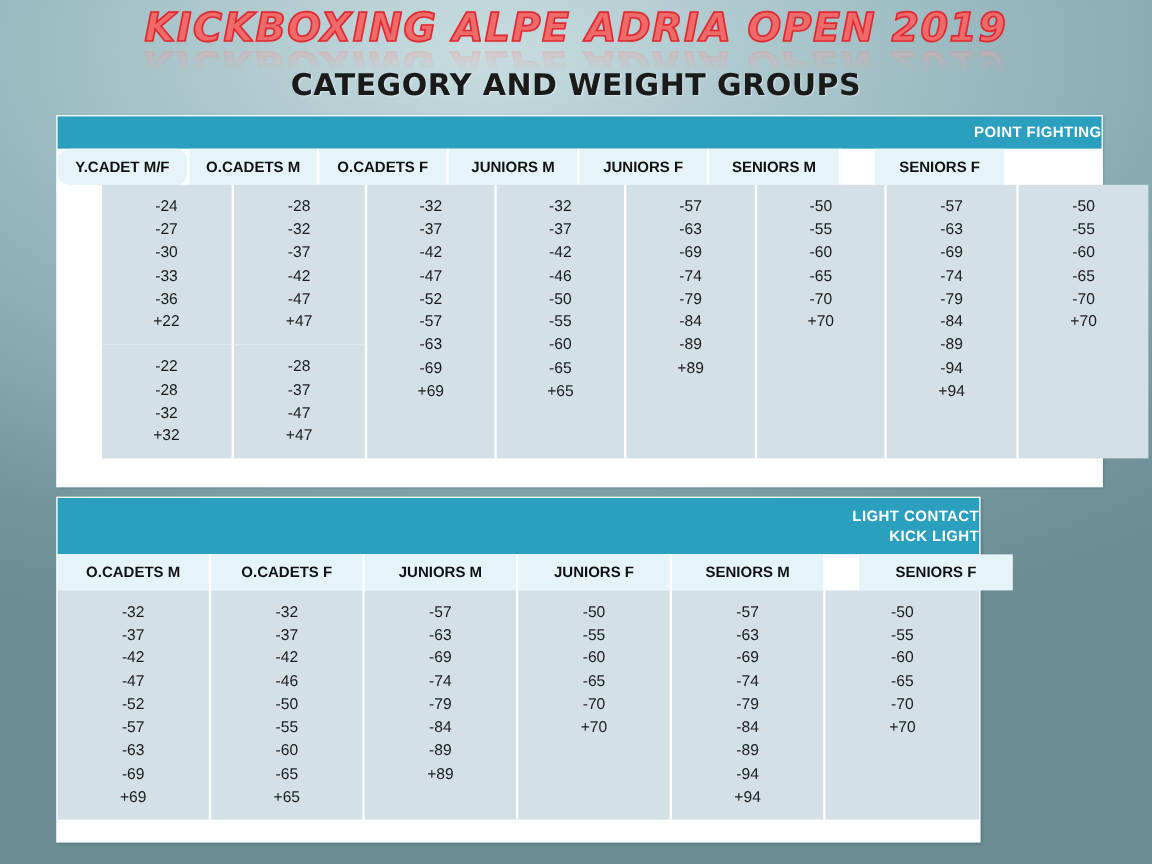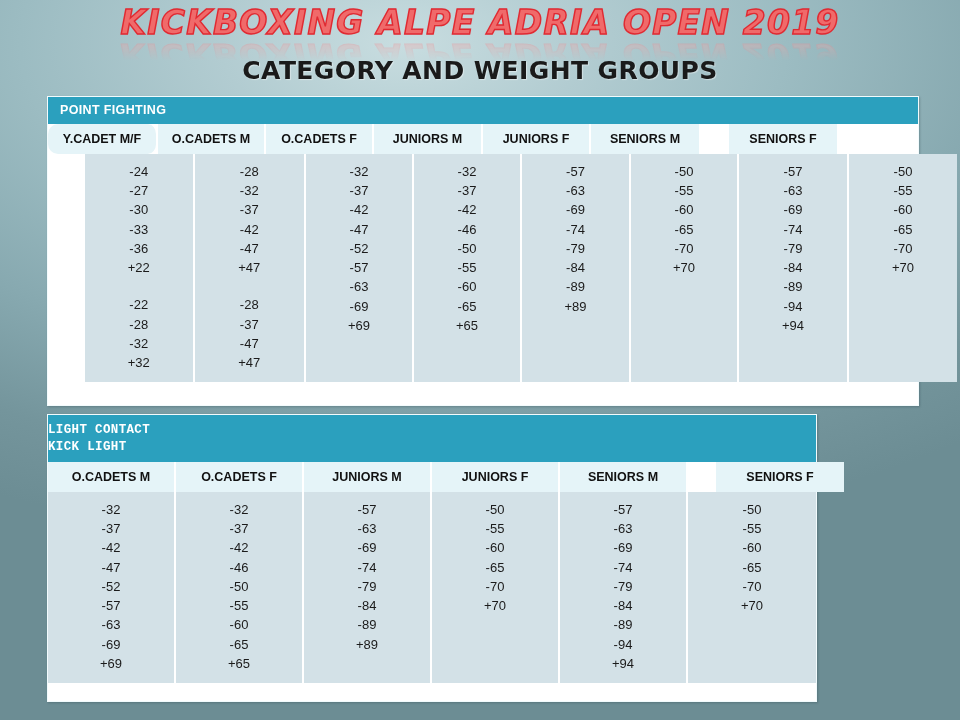--- a/index.html
+++ b/index.html
@@ -91,27 +91,26 @@
   .banner {
     background: #2ba0be;
     color: #ffffff;
     font-weight: bold;
     font-size: 12.5px;
     letter-spacing: 0.35px;
     box-sizing: border-box;
   }
   .banner-left {
     padding: 6px 0 6px 12px;
-    text-align: left;
+    text-align: right;
   }
   .banner-center {
-    padding: 7px 12px 8px 0;
-    text-align: left;
+    padding: 7px 0 8px 0;
+    text-align: right;
     line-height: 1.35;
-    font-family: Liberation Mono, monospace;
   }
   .colhead-row {
     display: flex;
     background: #ffffff;
   }
   .colhead {
     box-sizing: border-box;
     background: #e5f4f8;
     color: #111111;
     font-weight: bold;

